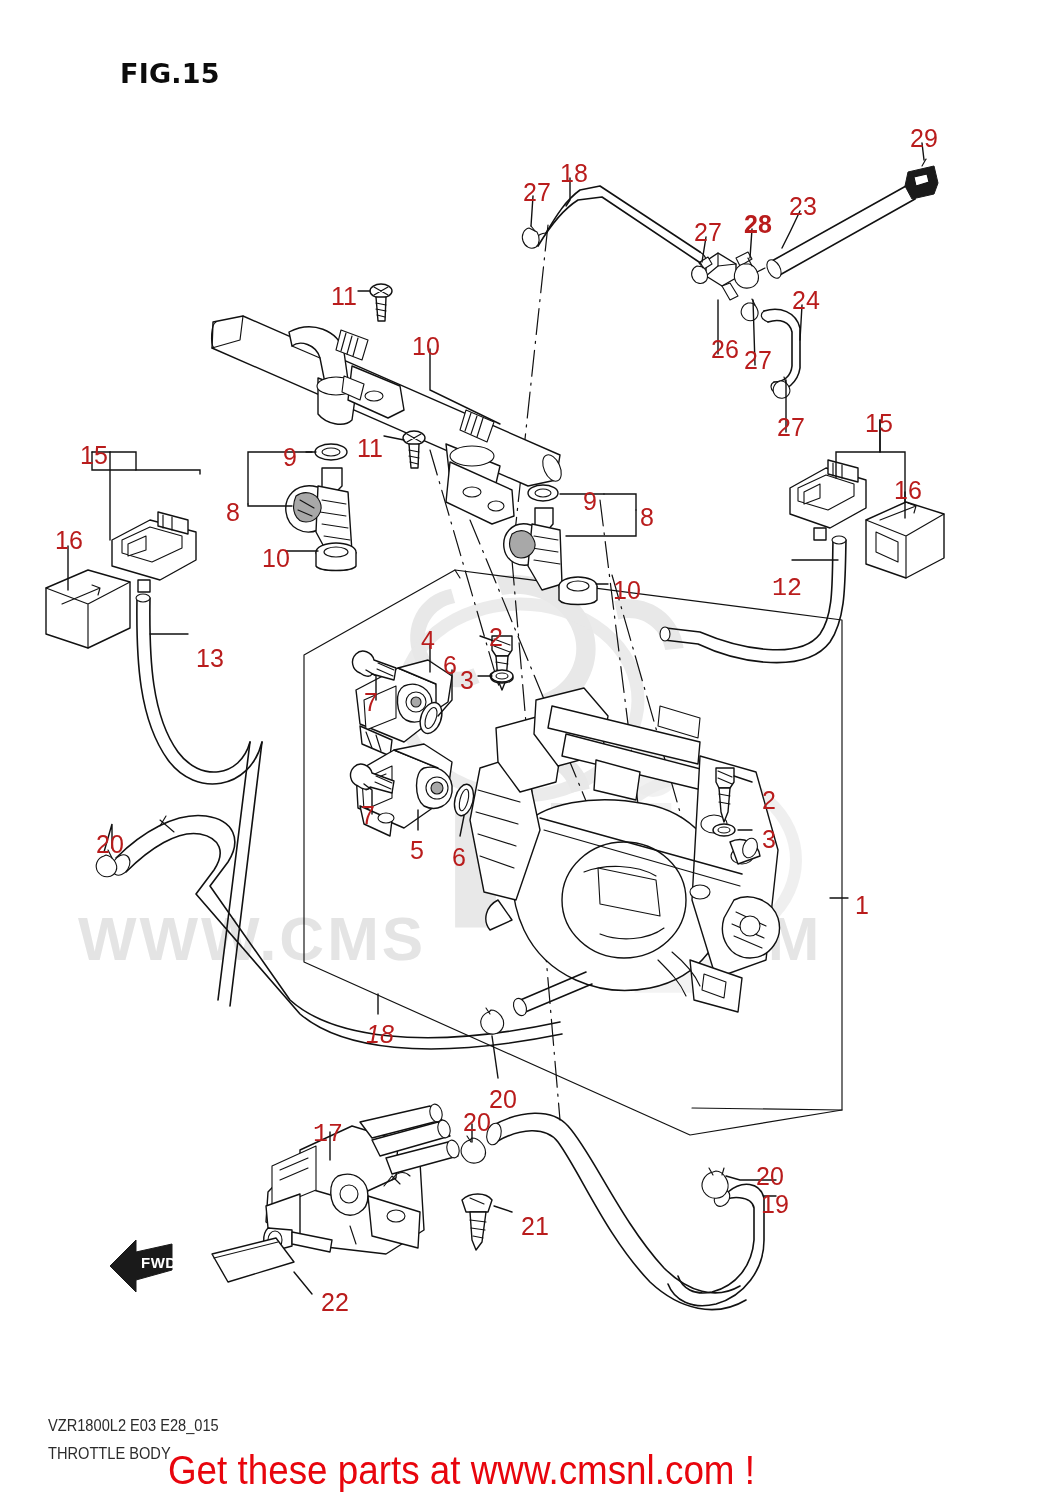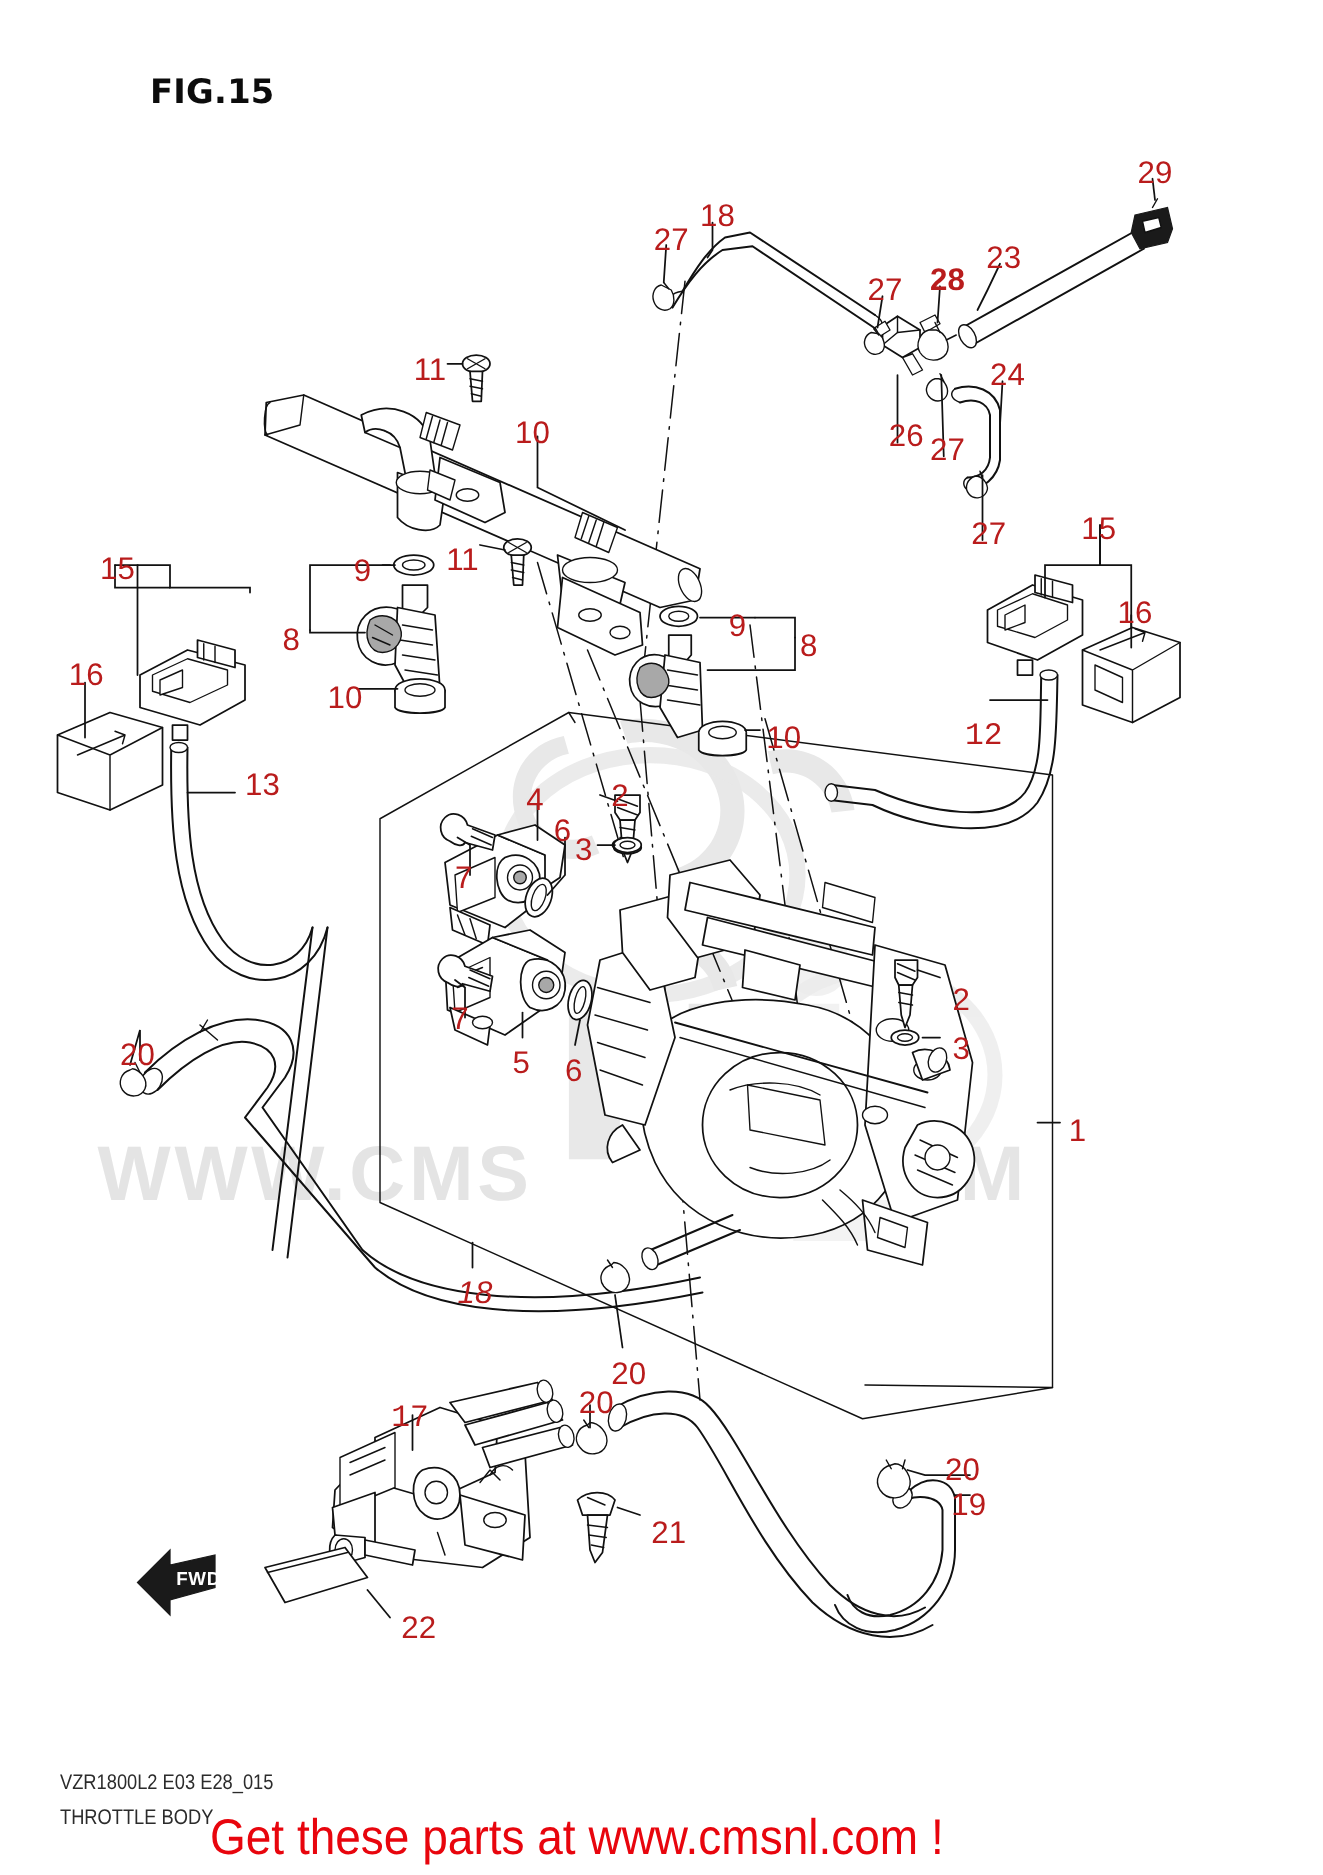--- a/index.html
+++ b/index.html
@@ -518,21 +518,21 @@
       <div class="num" style="left: 361px; top: 803px;">7</div>
       <div class="num" style="left: 226px; top: 500px;">8</div>
       <div class="num" style="left: 640px; top: 505px;">8</div>
       <div class="num" style="left: 283px; top: 445px;">9</div>
       <div class="num" style="left: 583px; top: 489px;">9</div>
       <div class="num" style="left: 262px; top: 546px;">10</div>
       <div class="num" style="left: 613px; top: 578px;">10</div>
       <div class="num" style="left: 331px; top: 284px;">11</div>
       <div class="num" style="left: 357px; top: 436px;">11</div>
       <div class="num" style="left: 772px; top: 576px; font-family: Liberation Mono, monospace;">12</div>
-      <div class="num" style="left: 196px; top: 616px; text-align: center;">13</div>
+      <div class="num" style="left: 196px; top: 646px; text-align: center;">13</div>
       <div class="num" style="left: 412px; top: 334px;">10</div>
       <div class="num" style="left: 80px; top: 443px;">15</div>
       <div class="num" style="left: 865px; top: 411px;">15</div>
       <div class="num" style="left: 55px; top: 528px;">16</div>
       <div class="num" style="left: 894px; top: 478px;">16</div>
       <div class="num" style="left: 313px; top: 1122px; font-family: Liberation Mono, monospace;">17</div>
       <div class="num" style="left: 366px; top: 1022px; font-style: italic;">18</div>
       <div class="num" style="left: 761px; top: 1192px;">19</div>
       <div class="num" style="left: 96px; top: 832px;">20</div>
       <div class="num" style="left: 489px; top: 1087px;">20</div>

